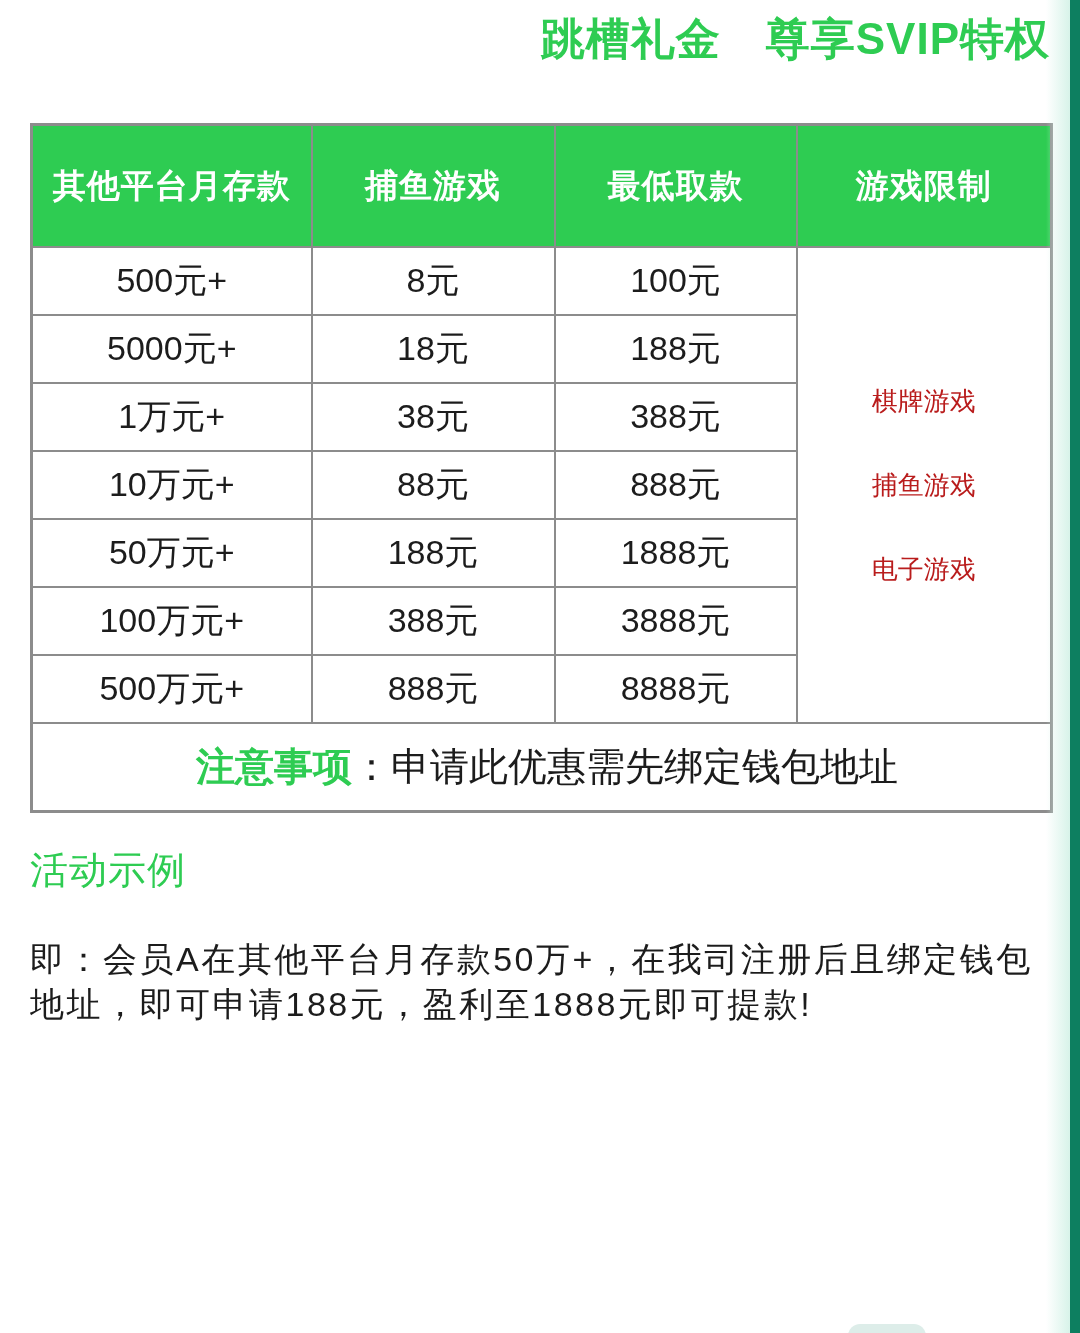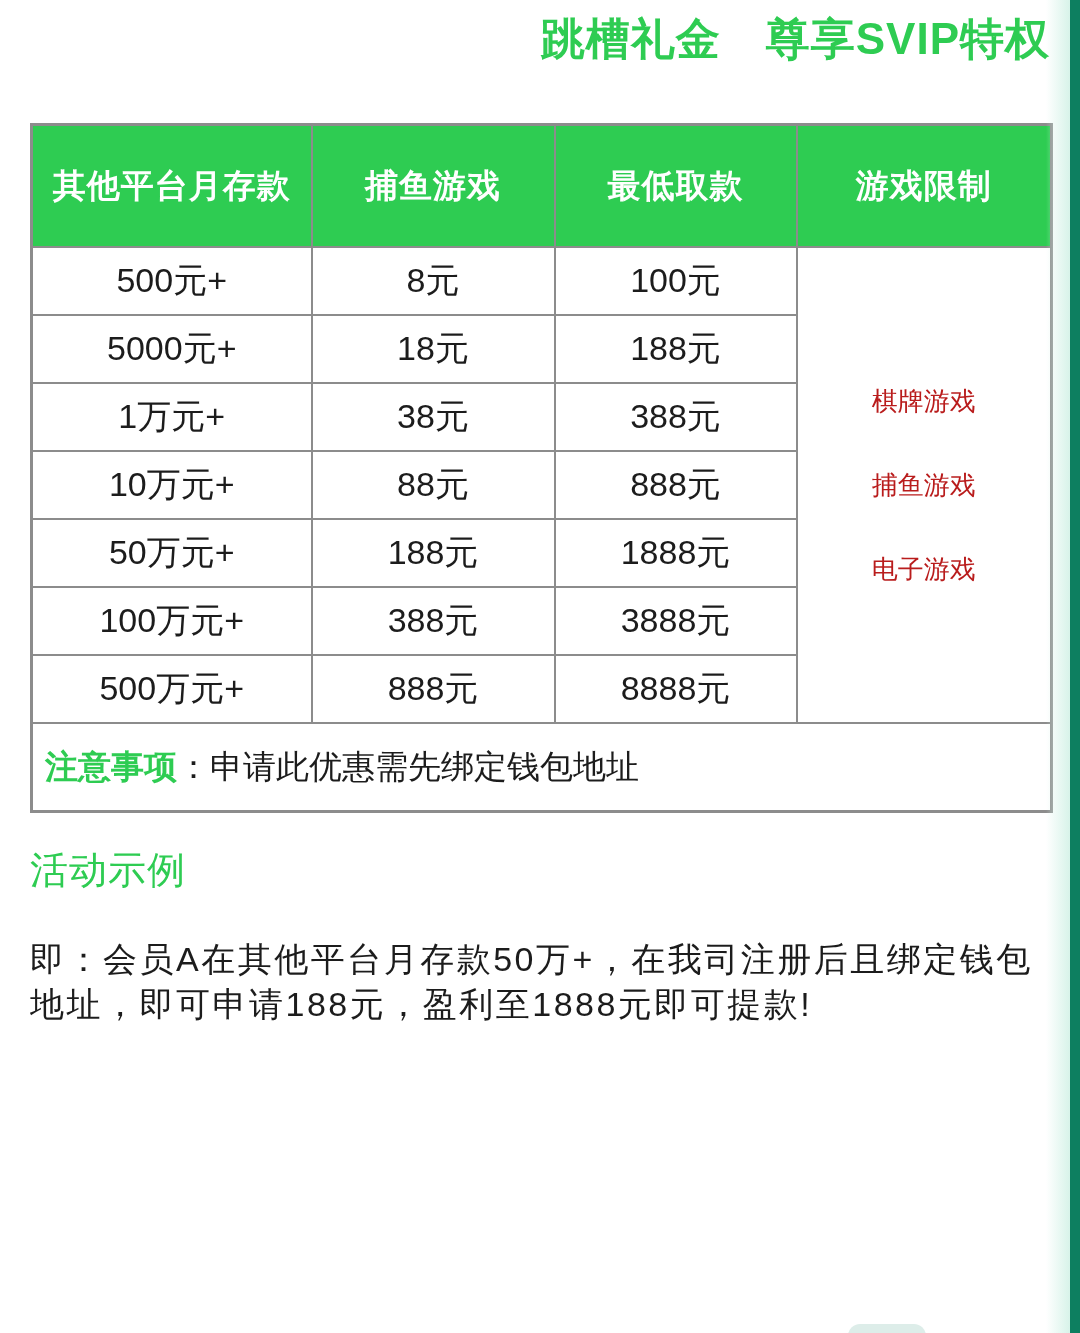--- a/index.html
+++ b/index.html
@@ -61,23 +61,23 @@
     font-size: 34px;
     color: #1c1c1c;
   }
   td.games-cell {
     font-size: 26px;
     color: #b91c1c;
   }
   td.games-cell div { line-height: 84px; }
   tr.note-row td {
     height: 84px;
-    text-align: left;
+    text-align: center;
     padding-left: 12px;
-    font-size: 33px;
+    font-size: 39px;
   }
   .note-label { color: #2ecc52; font-weight: bold; }
   .note-text  { color: #1c1c1c; }
   
   .example-heading {
     margin: 34px 0 0 0;
     font-size: 38px;
     line-height: 46px;
     font-weight: normal;
     color: #2ecc52;

